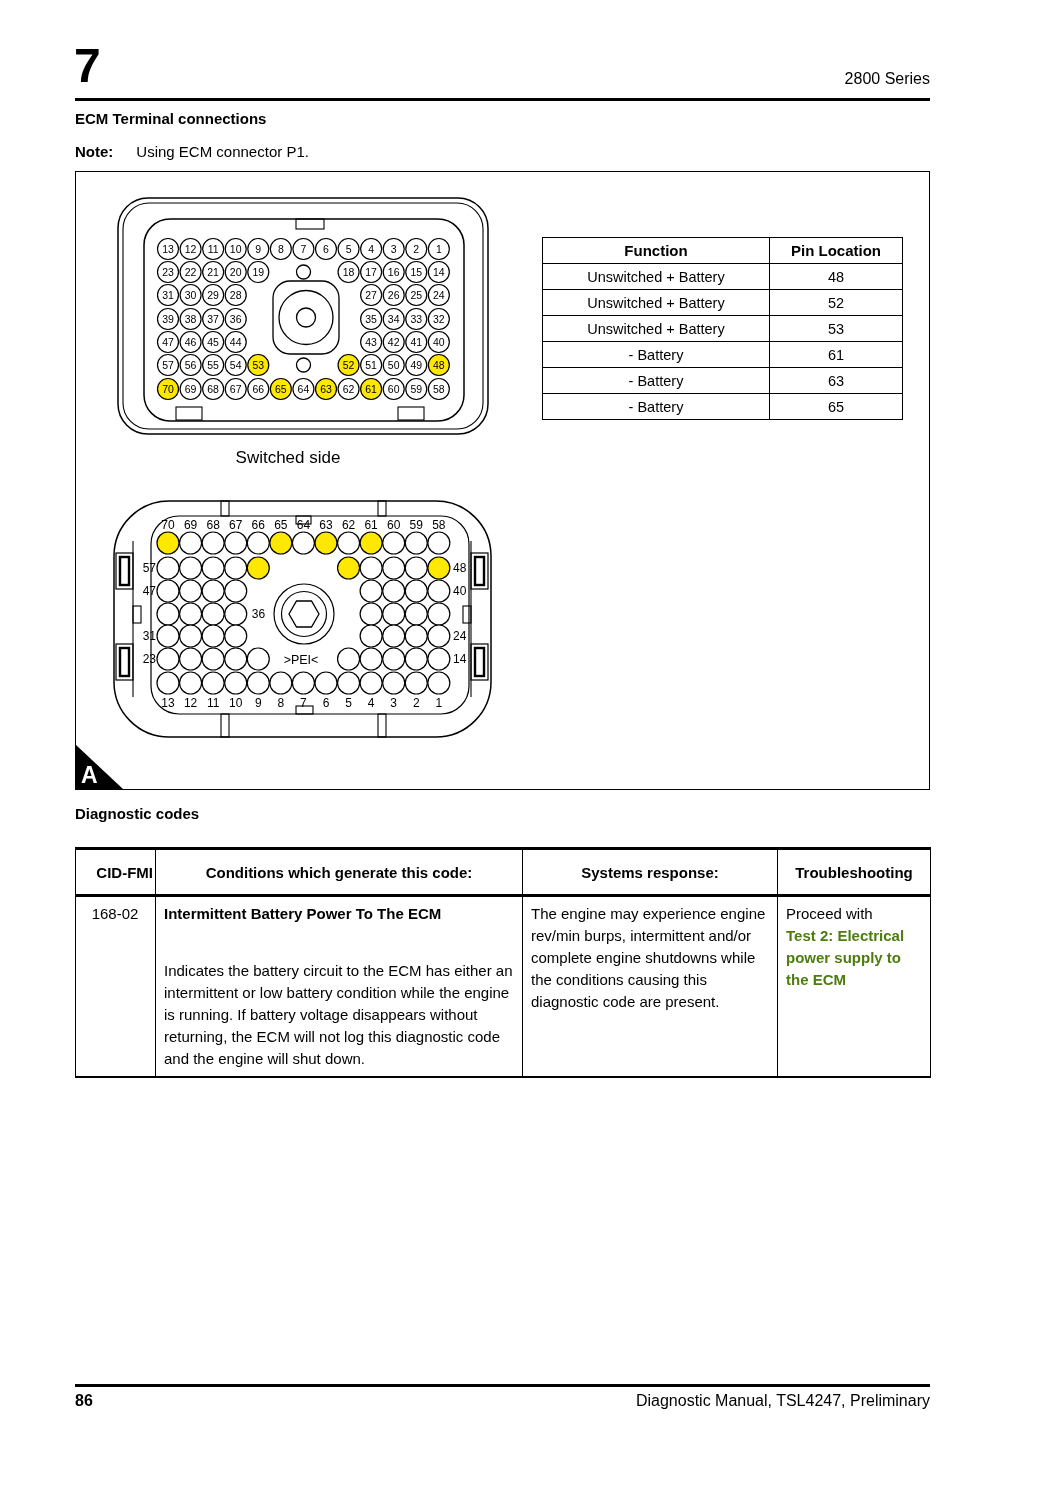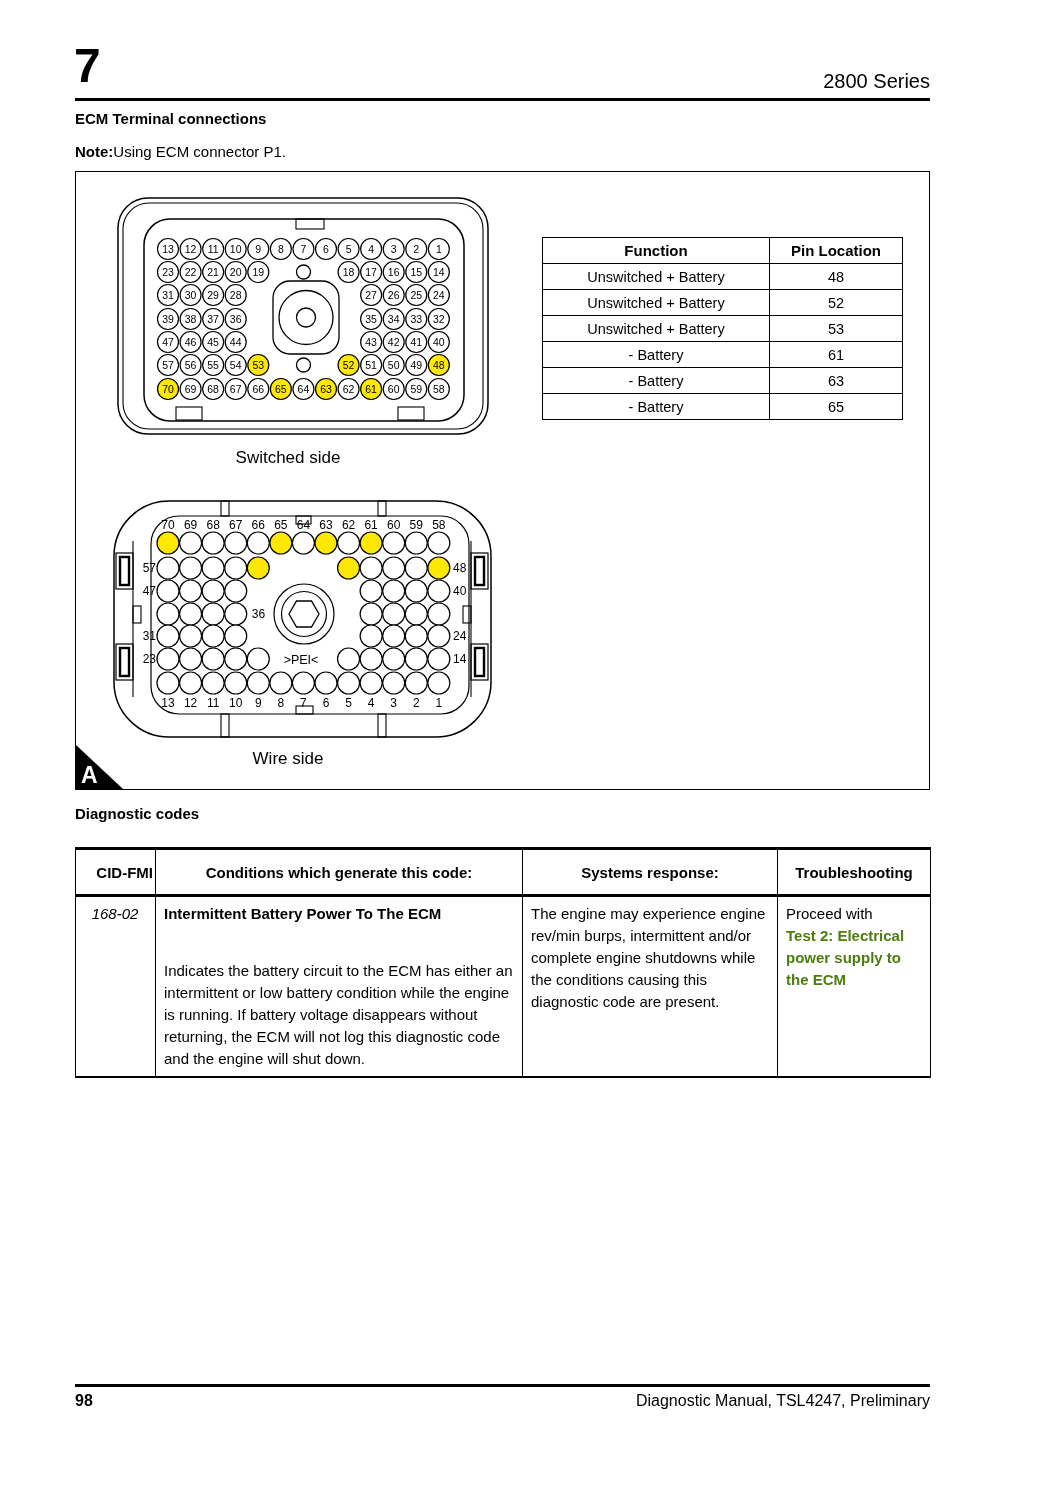--- a/index.html
+++ b/index.html
@@ -2,24 +2,24 @@
 <html><head>
 <meta charset="utf-8">
 <style>
   html,body{margin:0;padding:0;background:#e8e8e8;}
   .page{position:relative;width:1058px;height:1497px;background:#ffffff;margin:0 auto;
         font-family:"Liberation Sans",sans-serif;color:#000;overflow:hidden;}
   .rule{position:absolute;left:75px;width:855px;height:3px;background:#000;}
   .rule-top{top:98px;}
   .rule-bottom{top:1384px;}
   .chapter{position:absolute;left:74px;top:42px;font-size:48px;font-weight:bold;line-height:1;}
-  .series{position:absolute;top:70px;right:128px;font-size:20px;}
+  .series{position:absolute;top:70px;right:128px;font-size:16px;}
   .section-title{position:absolute;left:75px;top:110px;font-size:15px;font-weight:bold;}
   .note{position:absolute;left:75px;top:143px;font-size:15px;}
-  .note .b{font-weight:bold;margin-right:0;}
+  .note .b{font-weight:bold;margin-right:23px;}
   .figure-box{position:absolute;left:75px;top:171px;width:853px;height:617px;border:1.5px solid #000;}
   .term-svg{position:absolute;left:36px;top:24px;width:380px;height:242px;}
   .wire-svg{position:absolute;left:36px;top:327px;width:380px;height:240px;}
   .caption{position:absolute;left:36px;width:352px;text-align:center;font-size:17px;}
   .cap-term{top:276px;}
   .cap-wire{top:577px;}
   svg text{font-family:"Liberation Sans",sans-serif;fill:#000;}
   .fn-table{position:absolute;left:466px;top:65px;width:360px;border-collapse:collapse;table-layout:fixed;font-size:14.5px;}
   .fn-table col.fc1{width:227px;}
   .fn-table col.fc2{width:133px;}
@@ -33,21 +33,21 @@
               font-size:15px;border-top:3px solid #000;border-bottom:2px solid #000;
               border-left:1.5px solid #000;border-right:1.5px solid #000;}
   .diag-table col.c1{width:80px;}
   .diag-table col.c2{width:367px;}
   .diag-table col.c3{width:255px;}
   .diag-table col.c4{width:153px;}
   .diag-table th{border-bottom:3px solid #000;font-weight:bold;text-align:center;padding:13px 8px;height:18px;vertical-align:middle;}
   .diag-table th.th-cid{text-align:right;padding:5px 2px;margin-top:10px;}
   .diag-table th + th,.diag-table td + td{border-left:1.5px solid #000;}
   .diag-table td{vertical-align:top;padding:6px 8px;line-height:22px;height:156px;}
-  .diag-table td.cid{text-align:center;padding-left:2px;padding-right:3px;font-style:italic;}
+  .diag-table td.cid{text-align:center;padding-left:2px;padding-right:3px;}
   .cond-title{font-weight:bold;margin-bottom:35px;}
   .ts-link{font-weight:bold;}
   .page-num{position:absolute;left:75px;top:1392px;font-size:16px;font-weight:bold;}
   .footer-text{position:absolute;right:128px;top:1392px;font-size:16px;}
 </style>
 </head>
 <body>
 
 <div class="page">
 
@@ -388,21 +388,20 @@
           <circle cx="259.13" cy="184" r="11" fill="#ffffff" stroke="#000" stroke-width="1.2"></circle>
           <text x="259.13" y="208" text-anchor="middle" font-size="12">4</text>
           <circle cx="281.7" cy="184" r="11" fill="#ffffff" stroke="#000" stroke-width="1.2"></circle>
           <text x="281.7" y="208" text-anchor="middle" font-size="12">3</text>
           <circle cx="304.27" cy="184" r="11" fill="#ffffff" stroke="#000" stroke-width="1.2"></circle>
           <text x="304.27" y="208" text-anchor="middle" font-size="12">2</text>
           <circle cx="326.84000000000003" cy="184" r="11" fill="#ffffff" stroke="#000" stroke-width="1.2"></circle>
           <text x="326.84000000000003" y="208" text-anchor="middle" font-size="12">1</text>
         </g>
     </svg>
-    <div class="caption cap-wire">Wire side</div>
 
     <div class="corner-marker">
       <span class="corner-letter">A</span>
     </div>
   </div>
 
   <div class="diag-heading">Diagnostic codes</div>
 
   <table class="diag-table">
     <colgroup>
@@ -429,16 +428,16 @@
         <td class="sys">The engine may experience engine rev/min burps, intermittent and/or complete engine shutdowns while the conditions causing this diagnostic code are present.</td>
         <td class="ts">
           <div>Proceed with</div>
           <div class="ts-link" id="ts-link" style="color: #4d7c0f;">Test 2: Electrical power supply to the ECM</div>
         </td>
       </tr>
     </tbody>
   </table>
 
   <div class="rule rule-bottom"></div>
-  <div class="page-num">98</div>
+  <div class="page-num">86</div>
   <div class="footer-text">Diagnostic Manual, TSL4247, Preliminary</div>
 
 </div>
 
 </body></html>

